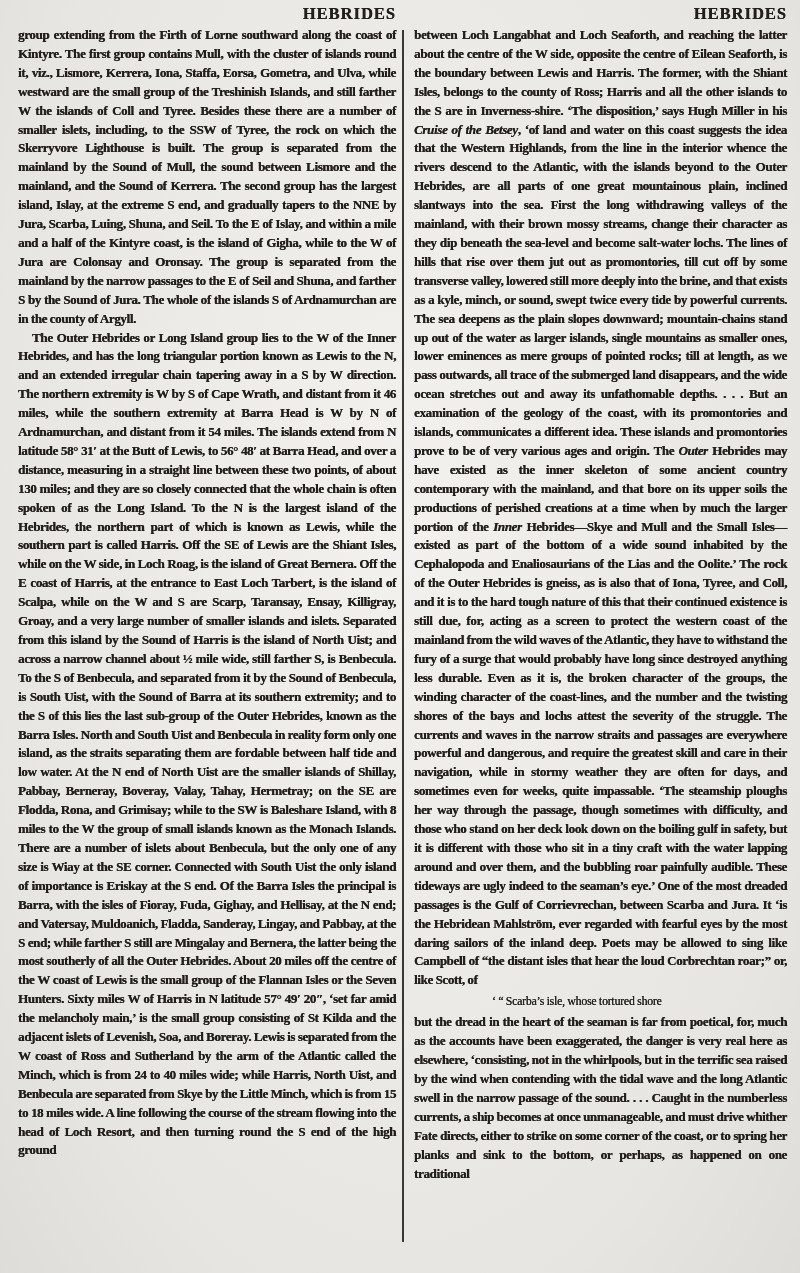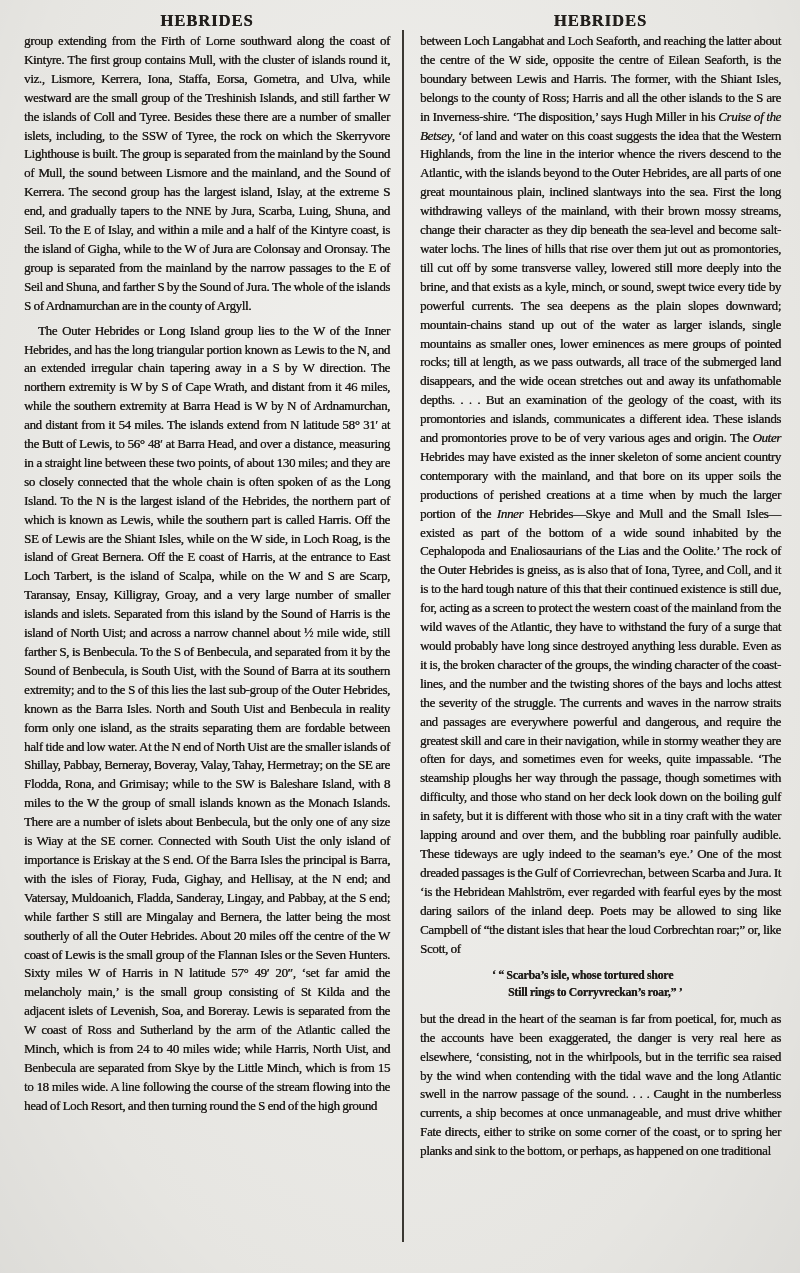--- a/index.html
+++ b/index.html
@@ -28,43 +28,43 @@
     height: 1212px;
     background: #3b3833;
   }
   .col {
     position: absolute;
     top: 0;
   }
   .col-left  { left: 18px;  width: 378px; }
   .col-right { left: 414px; width: 373px; }
   .running-head {
-    text-align: center;
+    text-align: right;
     font-weight: bold;
     font-size: 16.5px;
     letter-spacing: 1px;
-    padding-top: 11px;
+    padding-top: 4px;
     height: 26px;
     box-sizing: border-box;
     text-shadow: 0.3px 0 0 currentColor;
   }
   .body-text {
     font-size: 13px;
     line-height: 18.9px;
     text-align: justify;
     letter-spacing: -0.35px;
     word-spacing: -0.3px;
     text-shadow: 0.28px 0 0 currentColor;
   }
-  .body-text p { margin: 6px; }
+  .body-text p { margin: 0; font-weight: bold; }
   .body-text p.indented { text-indent: 14px; }
   .verse {
     font-size: 11.8px;
     line-height: 16.2px;
-    font-weight: bold;
+    font-weight: normal;
     letter-spacing: -0.2px;
     padding: 3px 0 4px 78px;
     text-align: left;
     text-shadow: 0.2px 0 0 currentColor;
   }
   .verse .verse-line-2 { padding-left: 16px; }
   .page-number {
     font-weight: bold;
     font-size: 15px;
     padding: 2px 0 0 52px;
@@ -85,19 +85,18 @@
       <p class="indented">The Outer Hebrides or Long Island group lies to the W of the Inner Hebrides, and has the long triangular portion known as Lewis to the N, and an extended irregular chain tapering away in a S by W direction.  The northern extremity is W by S of Cape Wrath, and distant from it 46 miles, while the southern extremity at Barra Head is W by N of Ardnamurchan, and distant from it 54 miles.  The islands extend from N latitude 58° 31′ at the Butt of Lewis, to 56° 48′ at Barra Head, and over a distance, measuring in a straight line between these two points, of about 130 miles; and they are so closely connected that the whole chain is often spoken of as the Long Island.  To the N is the largest island of the Hebrides, the northern part of which is known as Lewis, while the southern part is called Harris.  Off the SE of Lewis are the Shiant Isles, while on the W side, in Loch Roag, is the island of Great Bernera.  Off the E coast of Harris, at the entrance to East Loch Tarbert, is the island of Scalpa, while on the W and S are Scarp, Taransay, Ensay, Killigray, Groay, and a very large number of smaller islands and islets.  Separated from this island by the Sound of Harris is the island of North Uist; and across a narrow channel about ½ mile wide, still farther S, is Benbecula.  To the S of Benbecula, and separated from it by the Sound of Benbecula, is South Uist, with the Sound of Barra at its southern extremity; and to the S of this lies the last sub-group of the Outer Hebrides, known as the Barra Isles.  North and South Uist and Benbecula in reality form only one island, as the straits separating them are fordable between half tide and low water.  At the N end of North Uist are the smaller islands of Shillay, Pabbay, Berneray, Boveray, Valay, Tahay, Hermetray; on the SE are Flodda, Rona, and Grimisay; while to the SW is Baleshare Island, with 8 miles to the W the group of small islands known as the Monach Islands.  There are a number of islets about Benbecula, but the only one of any size is Wiay at the SE corner.  Connected with South Uist the only island of importance is Eriskay at the S end.  Of the Barra Isles the principal is Barra, with the isles of Fioray, Fuda, Gighay, and Hellisay, at the N end; and Vatersay, Muldoanich, Fladda, Sanderay, Lingay, and Pabbay, at the S end; while farther S still are Mingalay and Bernera, the latter being the most southerly of all the Outer Hebrides.  About 20 miles off the centre of the W coast of Lewis is the small group of the Flannan Isles or the Seven Hunters.  Sixty miles W of Harris in N latitude 57° 49′ 20″, ‘set far amid the melancholy main,’ is the small group consisting of St Kilda and the adjacent islets of Levenish, Soa, and Boreray.  Lewis is separated from the W coast of Ross and Sutherland by the arm of the Atlantic called the Minch, which is from 24 to 40 miles wide; while Harris, North Uist, and Benbecula are separated from Skye by the Little Minch, which is from 15 to 18 miles wide.  A line following the course of the stream flowing into the head of Loch Resort, and then turning round the S end of the high ground</p>
     </div>
   </section>
 
   <section class="col col-right">
     <div class="running-head">HEBRIDES</div>
     <div class="body-text">
       <p>between Loch Langabhat and Loch Seaforth, and reaching the latter about the centre of the W side, opposite the centre of Eilean Seaforth, is the boundary between Lewis and Harris.  The former, with the Shiant Isles, belongs to the county of Ross; Harris and all the other islands to the S are in Inverness-shire. ‘The disposition,’ says Hugh Miller in his <i>Cruise of the Betsey</i>, ‘of land and water on this coast suggests the idea that the Western Highlands, from the line in the interior whence the rivers descend to the Atlantic, with the islands beyond to the Outer Hebrides, are all parts of one great mountainous plain, inclined slantways into the sea.  First the long withdrawing valleys of the mainland, with their brown mossy streams, change their character as they dip beneath the sea-level and become salt-water lochs.  The lines of hills that rise over them jut out as promontories, till cut off by some transverse valley, lowered still more deeply into the brine, and that exists as a kyle, minch, or sound, swept twice every tide by powerful currents.  The sea deepens as the plain slopes downward; mountain-chains stand up out of the water as larger islands, single mountains as smaller ones, lower eminences as mere groups of pointed rocks; till at length, as we pass outwards, all trace of the submerged land disappears, and the wide ocean stretches out and away its unfathomable depths.  .  .  .  But an examination of the geology of the coast, with its promontories and islands, communicates a different idea.  These islands and promontories prove to be of very various ages and origin.  The <i>Outer</i> Hebrides may have existed as the inner skeleton of some ancient country contemporary with the mainland, and that bore on its upper soils the productions of perished creations at a time when by much the larger portion of the <i>Inner</i> Hebrides—Skye and Mull and the Small Isles—existed as part of the bottom of a wide sound inhabited by the Cephalopoda and Enaliosaurians of the Lias and the Oolite.’  The rock of the Outer Hebrides is gneiss, as is also that of Iona, Tyree, and Coll, and it is to the hard tough nature of this that their continued existence is still due, for, acting as a screen to protect the western coast of the mainland from the wild waves of the Atlantic, they have to withstand the fury of a surge that would probably have long since destroyed anything less durable.  Even as it is, the broken character of the groups, the winding character of the coast-lines, and the number and the twisting shores of the bays and lochs attest the severity of the struggle.  The currents and waves in the narrow straits and passages are everywhere powerful and dangerous, and require the greatest skill and care in their navigation, while in stormy weather they are often for days, and sometimes even for weeks, quite impassable.  ‘The steamship ploughs her way through the passage, though sometimes with difficulty, and those who stand on her deck look down on the boiling gulf in safety, but it is different with those who sit in a tiny craft with the water lapping around and over them, and the bubbling roar painfully audible.  These tideways are ugly indeed to the seaman’s eye.’  One of the most dreaded passages is the Gulf of Corrievrechan, between Scarba and Jura.  It ‘is the Hebridean Mahlström, ever regarded with fearful eyes by the most daring sailors of the inland deep.  Poets may be allowed to sing like Campbell of “the distant isles that hear the loud Corbrechtan roar;” or, like Scott, of</p>
       <div class="verse">
         <div class="verse-line-1">‘ “ Scarba’s isle, whose tortured shore</div>
-        <div class="verse-line-2">Still rings to Corryvreckan’s roar,” ’</div>
       </div>
       <p>but the dread in the heart of the seaman is far from poetical, for, much as the accounts have been exaggerated, the danger is very real here as elsewhere, ‘consisting, not in the whirlpools, but in the terrific sea raised by the wind when contending with the tidal wave and the long Atlantic swell in the narrow passage of the sound.  .  .  .  Caught in the numberless currents, a ship becomes at once unmanageable, and must drive whither Fate directs, either to strike on some corner of the coast, or to spring her planks and sink to the bottom, or perhaps, as happened on one traditional</p>
     </div>
   </section>
 
 </div>
 
 </body></html>

